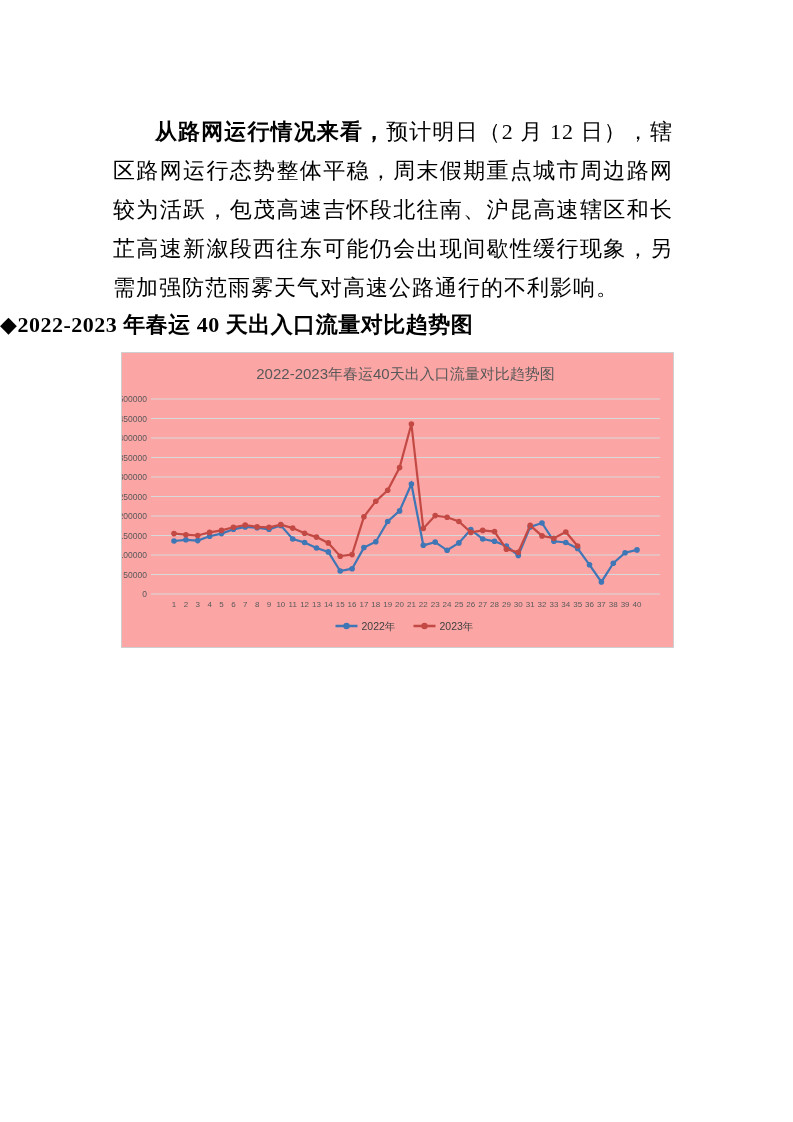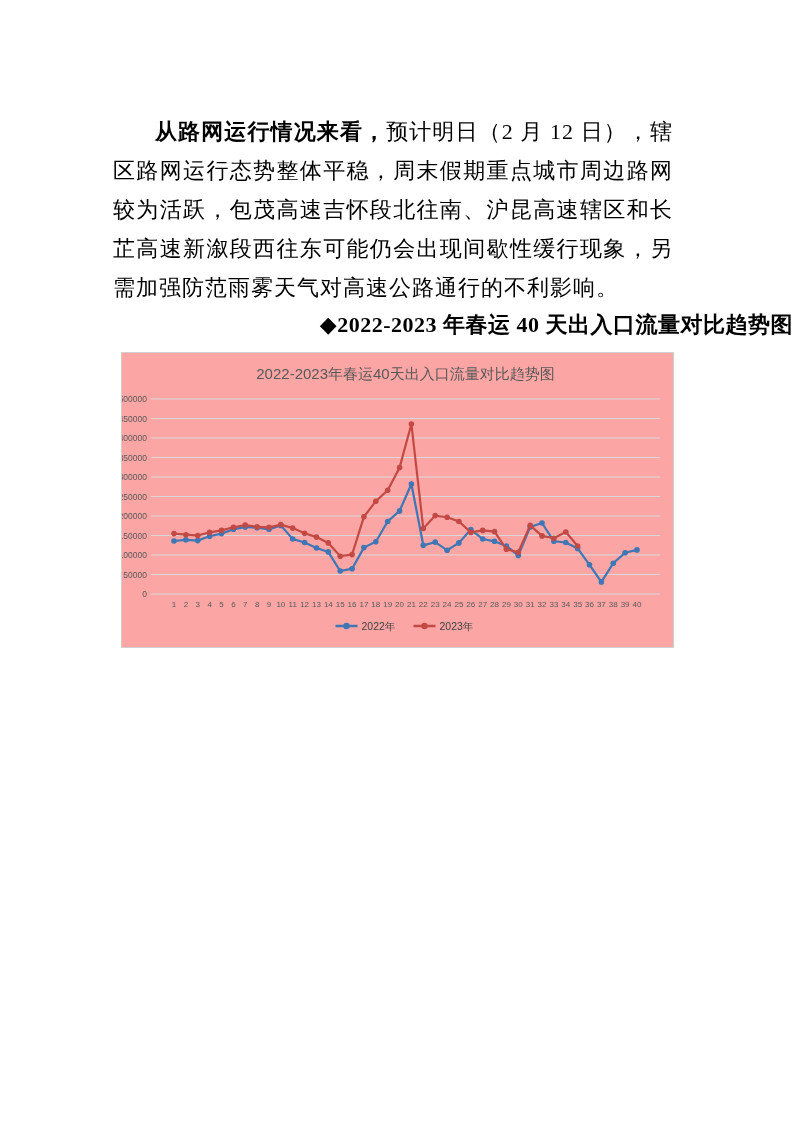--- a/index.html
+++ b/index.html
@@ -21,21 +21,21 @@
     text-align:justify;
     text-align-last:left;
     text-indent:42px;
     letter-spacing:1px;
   }
   .body-text .lead{font-weight:bold;}
   .section-heading{
     position:absolute;
     left:0;top:310px;
     width:793px;
-    text-align:right;
+    text-align:left;
     font-size:22px;
     font-weight:bold;
     color:#000000;
     letter-spacing:0.5px;
   }
   .chart-frame{
     position:absolute;
     left:121px;top:352px;
     width:553px;height:296px;
     border:1px solid #cfcfcf;

